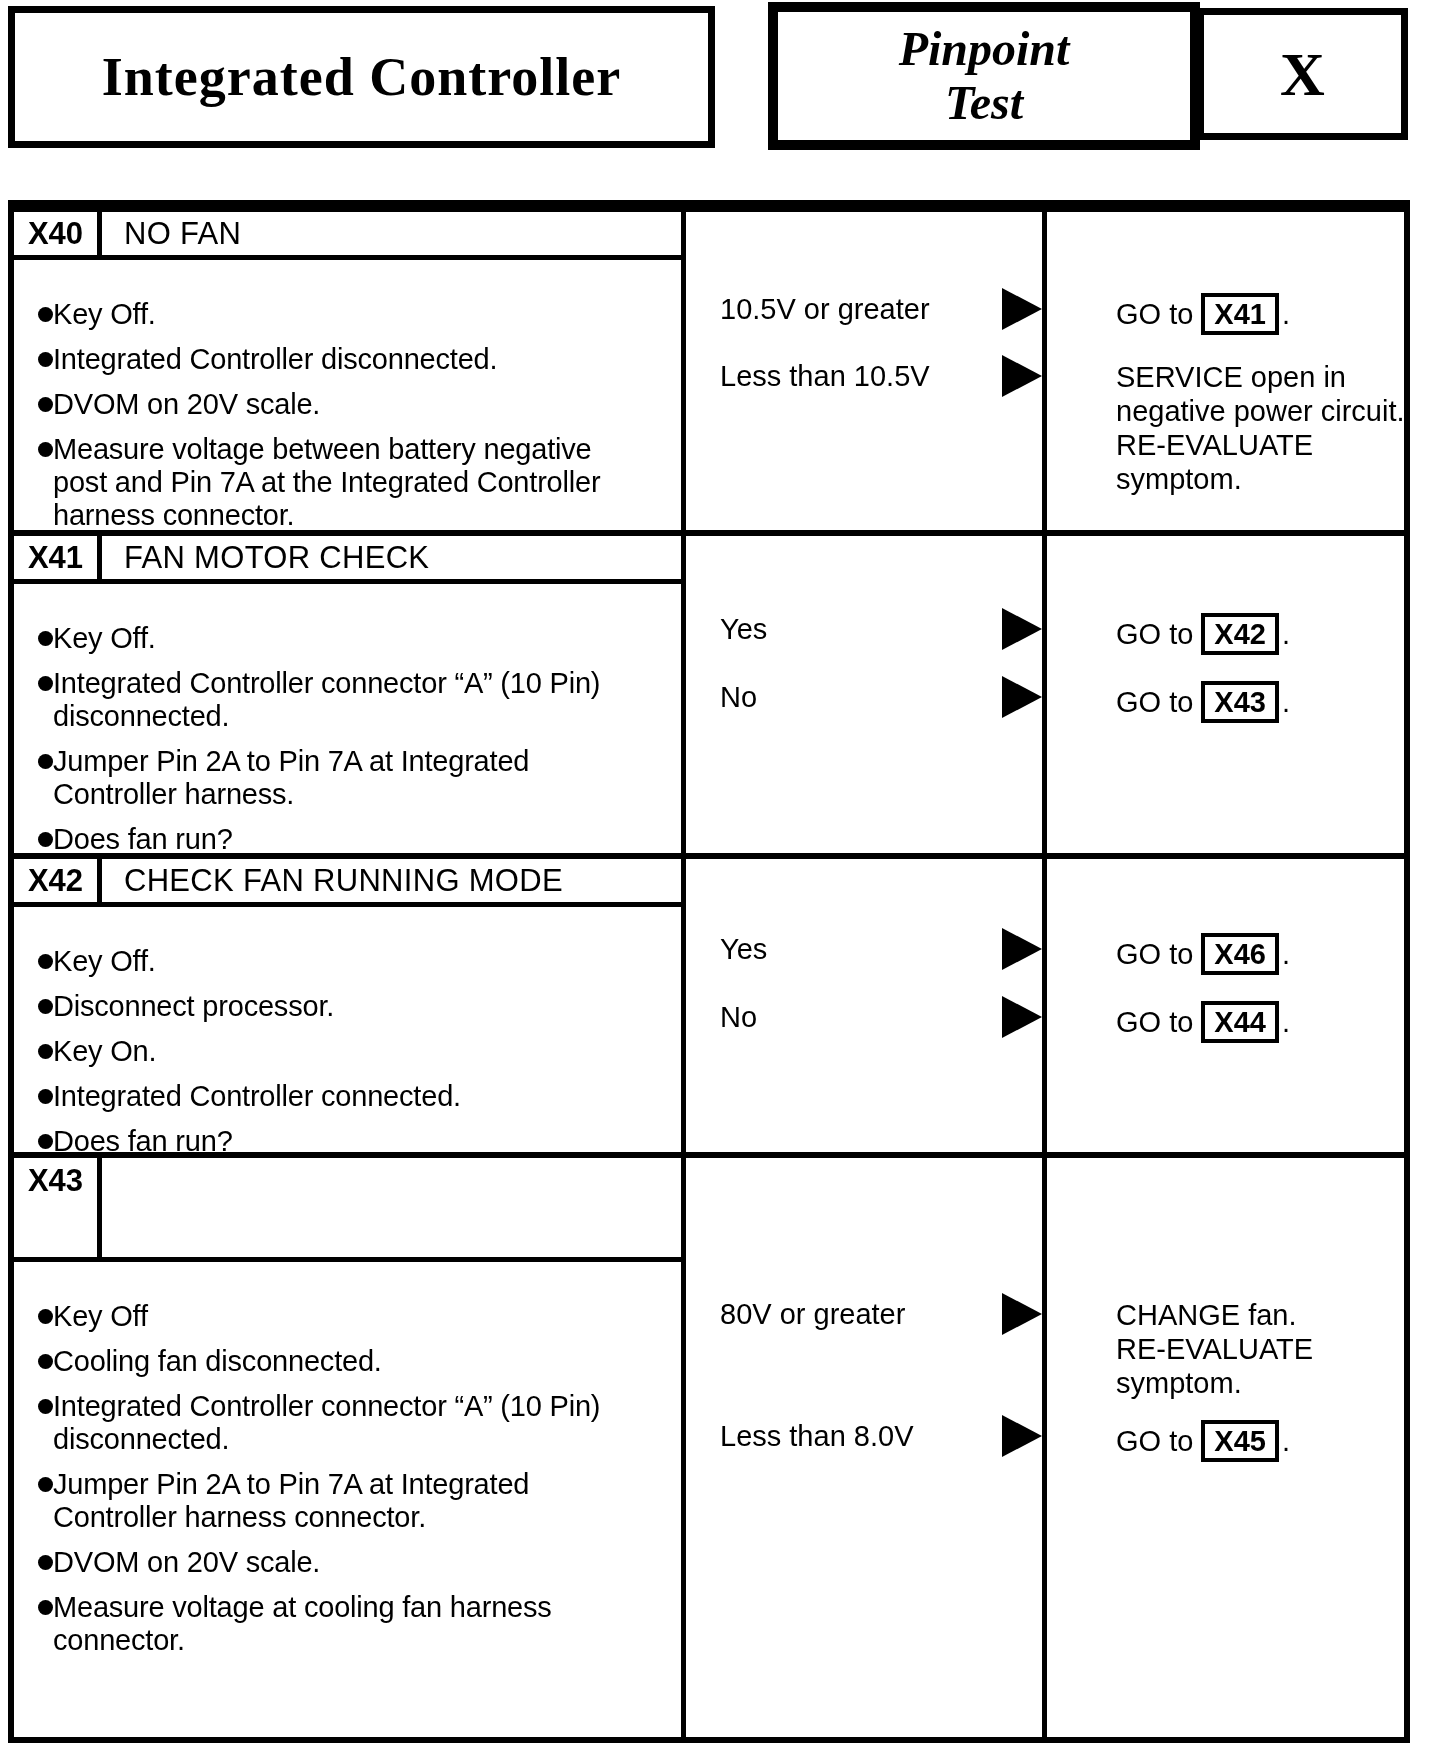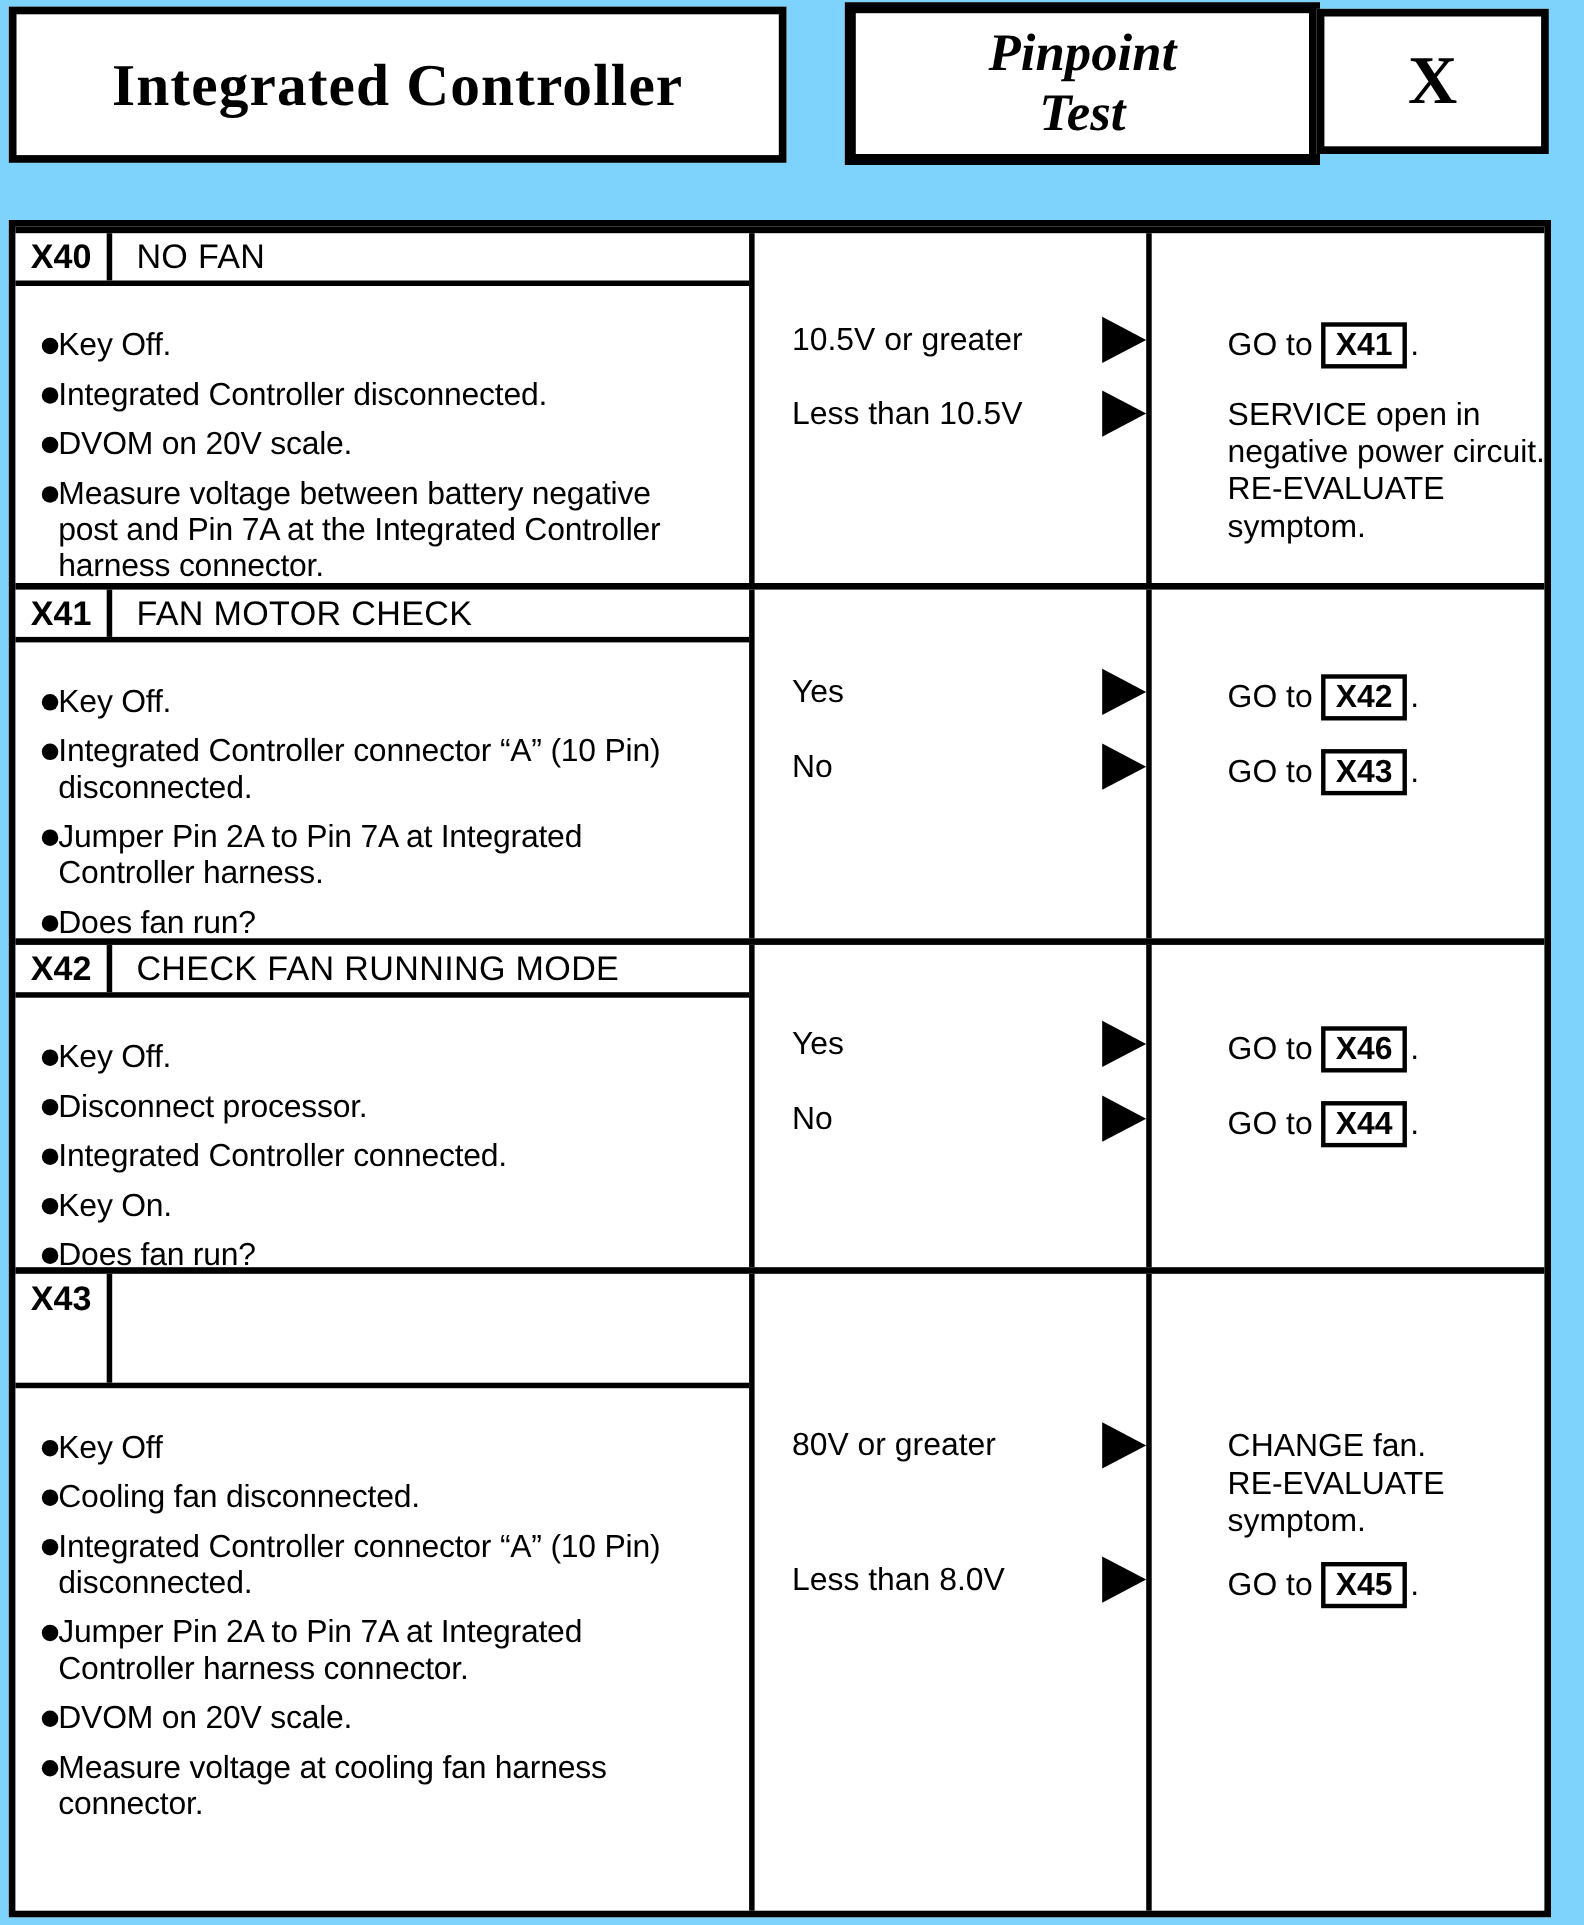--- a/index.html
+++ b/index.html
@@ -1,19 +1,19 @@
 <!DOCTYPE html>
 <html><head>
 <meta charset="utf-8">
 <style>
   html,body{margin:0;padding:0;background:#e8e8e8;}
   .page{
     position:relative;
     width:1440px;height:1750px;
-    background:#7dd3fc;
+    background:#ffffff;
     color:#000;
     font-family:"Liberation Sans", sans-serif;
     overflow:hidden;
   }
   
   .hdr-box{
     position:absolute;
     border:7px solid #000;
     box-sizing:border-box;
     display:flex;align-items:center;justify-content:center;
@@ -254,25 +254,25 @@
           <li class="step">
               <span class="dot"></span>
               <span class="stxt">Key Off.</span>
             </li>
           <li class="step">
               <span class="dot"></span>
               <span class="stxt">Disconnect processor.</span>
             </li>
           <li class="step">
               <span class="dot"></span>
+              <span class="stxt">Key On.</span>
+            </li>
+          <li class="step">
+              <span class="dot"></span>
               <span class="stxt">Integrated Controller connected.</span>
-            </li>
-          <li class="step">
-              <span class="dot"></span>
-              <span class="stxt">Key On.</span>
             </li>
           <li class="step">
               <span class="dot"></span>
               <span class="stxt">Does fan run?</span>
             </li>
         </ul>
       </div>
       <div class="sec-right">
         <div class="vdiv"></div>
         <div class="rrow" style="top:74px">

